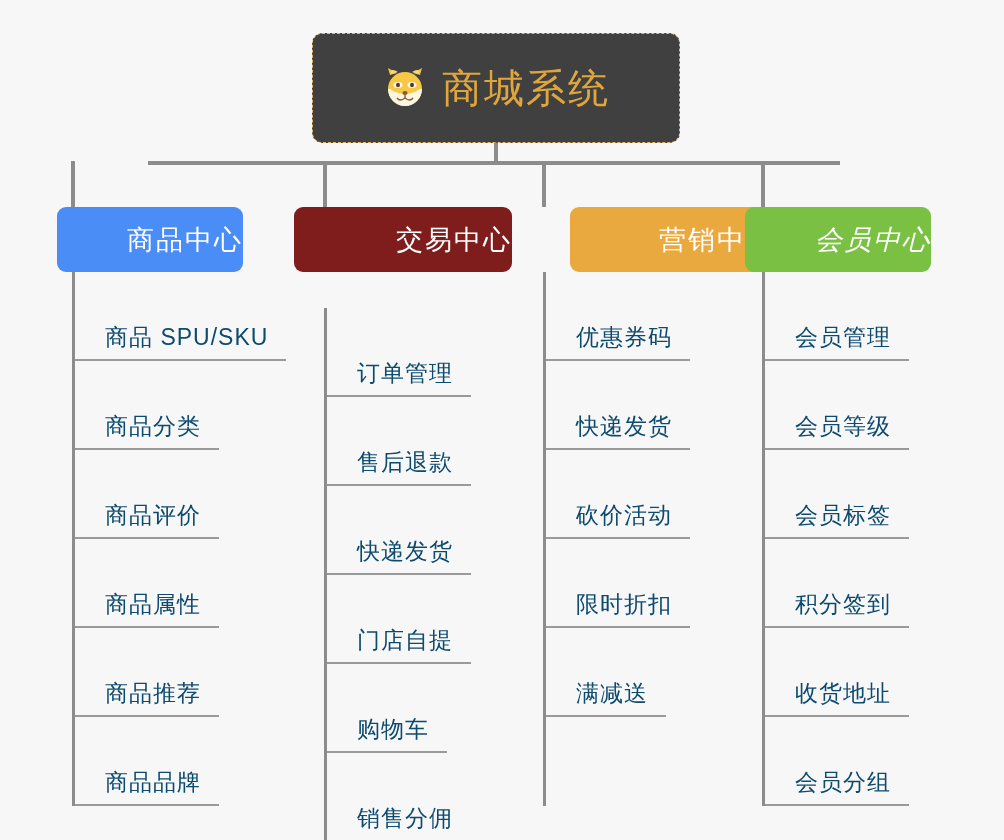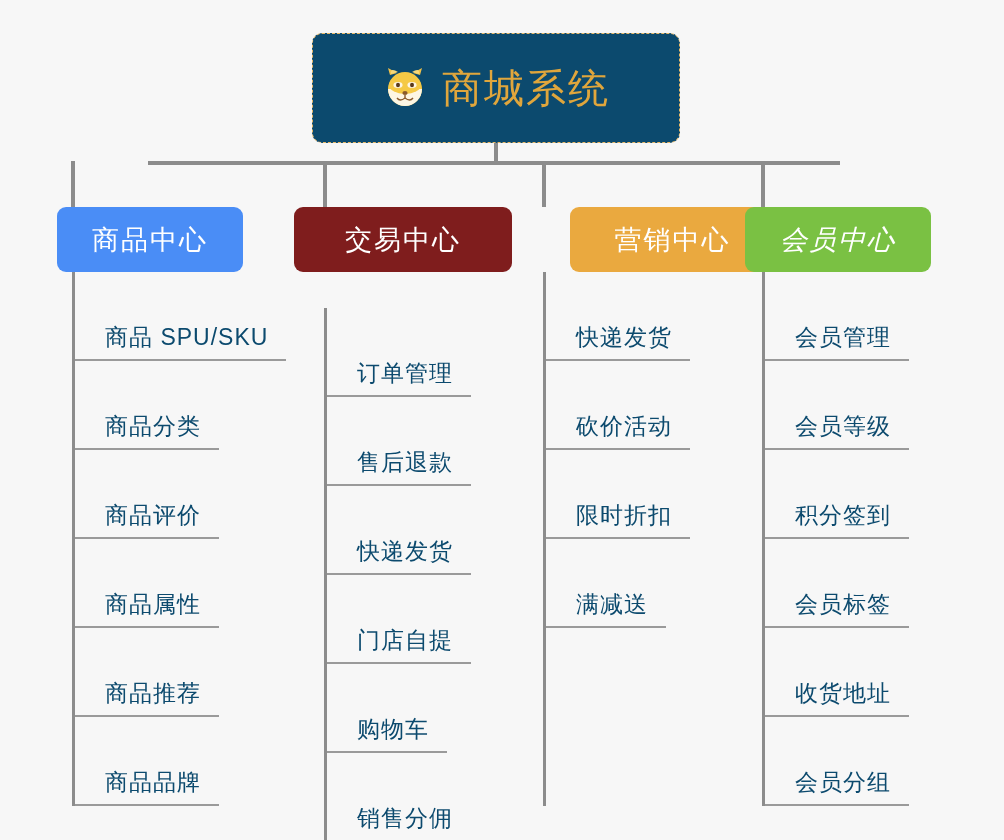--- a/index.html
+++ b/index.html
@@ -20,21 +20,21 @@
   }
 
   
   .root-node {
     position: absolute;
     left: 312px;
     top: 33px;
     width: 368px;
     height: 110px;
     box-sizing: border-box;
-    background: #0c4a6e;
+    background: #404040;
     border: 1px dashed #e8b969;
     border-radius: 10px;
     display: flex;
     align-items: center;
     justify-content: center;
     gap: 14px;
   }
   .root-emoji {
     font-size: 40px;
     line-height: 1;
@@ -76,21 +76,21 @@
   }
 
   
   .category {
     position: absolute;
     top: 207px;
     height: 65px;
     border-radius: 9px;
     display: flex;
     align-items: center;
-    justify-content: center;
+    justify-content: flex-end;
     color: #ffffff;
     font-size: 27px;
     letter-spacing: 2px;
     white-space: nowrap;
   }
 
   
   .branch {
     position: absolute;
     top: 272px;
@@ -207,20 +207,23 @@
         <div class="leaf">
           <div class="leaf-inner"><span class="leaf-label">销售分佣</span></div>
         </div>
       </div>
       <div class="category" style="left: 526px; width: 205px; background: rgb(234, 169, 63); margin-left: 44px;">
         <span>营销中心</span>
       </div>
       <div class="branch" style="left: 543px;">
         <div class="spine" style="height: 534px;"></div>
         <div class="leaf">
+          <div class="leaf-inner"><span class="leaf-label">优惠券码</span></div>
+        </div>
+        <div class="leaf">
           <div class="leaf-inner"><span class="leaf-label">快递发货</span></div>
         </div>
         <div class="leaf">
           <div class="leaf-inner"><span class="leaf-label">砍价活动</span></div>
         </div>
         <div class="leaf">
           <div class="leaf-inner"><span class="leaf-label">限时折扣</span></div>
         </div>
         <div class="leaf">
           <div class="leaf-inner"><span class="leaf-label">满减送</span></div>
@@ -231,26 +234,26 @@
       </div>
       <div class="branch" style="left: 762px;">
         <div class="spine" style="height: 534px;"></div>
         <div class="leaf">
           <div class="leaf-inner"><span class="leaf-label">会员管理</span></div>
         </div>
         <div class="leaf">
           <div class="leaf-inner"><span class="leaf-label">会员等级</span></div>
         </div>
         <div class="leaf">
+          <div class="leaf-inner"><span class="leaf-label">会员标签</span></div>
+        </div>
+        <div class="leaf">
           <div class="leaf-inner"><span class="leaf-label">积分签到</span></div>
         </div>
         <div class="leaf">
-          <div class="leaf-inner"><span class="leaf-label">会员标签</span></div>
-        </div>
-        <div class="leaf">
           <div class="leaf-inner"><span class="leaf-label">收货地址</span></div>
         </div>
         <div class="leaf">
           <div class="leaf-inner"><span class="leaf-label">会员分组</span></div>
         </div>
       </div>
     </div>
 
 </div>
 

